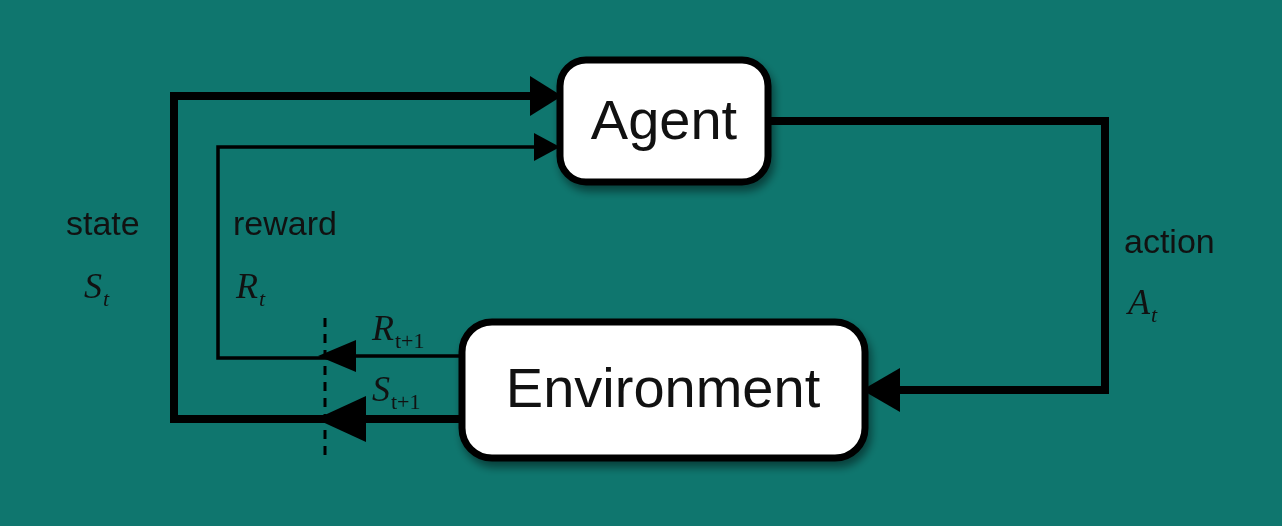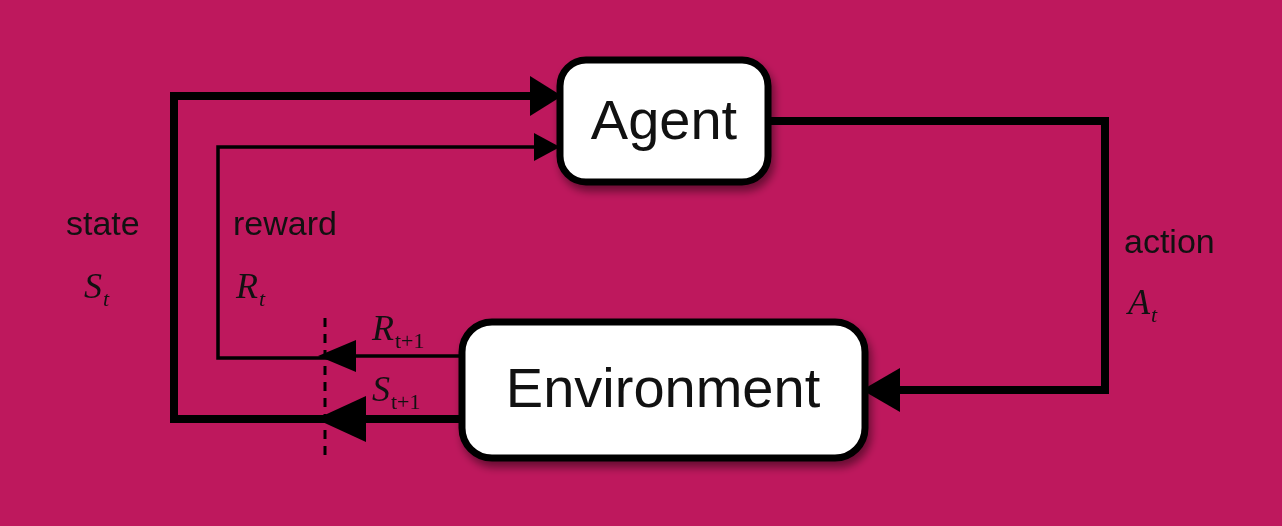--- a/index.html
+++ b/index.html
@@ -7,21 +7,21 @@
     padding: 0;
     background: #ffffff;
   }
   body {
     font-family: "Liberation Sans", sans-serif;
   }
   #canvas {
     position: relative;
     width: 1282px;
     height: 526px;
-    background: #be185d;
+    background: #0f766e;
     overflow: hidden;
   }
   svg.diagram {
     position: absolute;
     top: 0;
     left: 0;
     width: 1282px;
     height: 526px;
   }
   .box-label {

